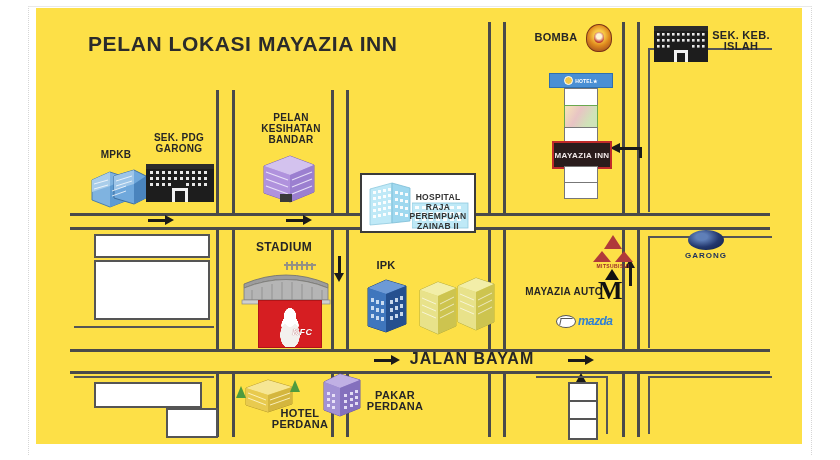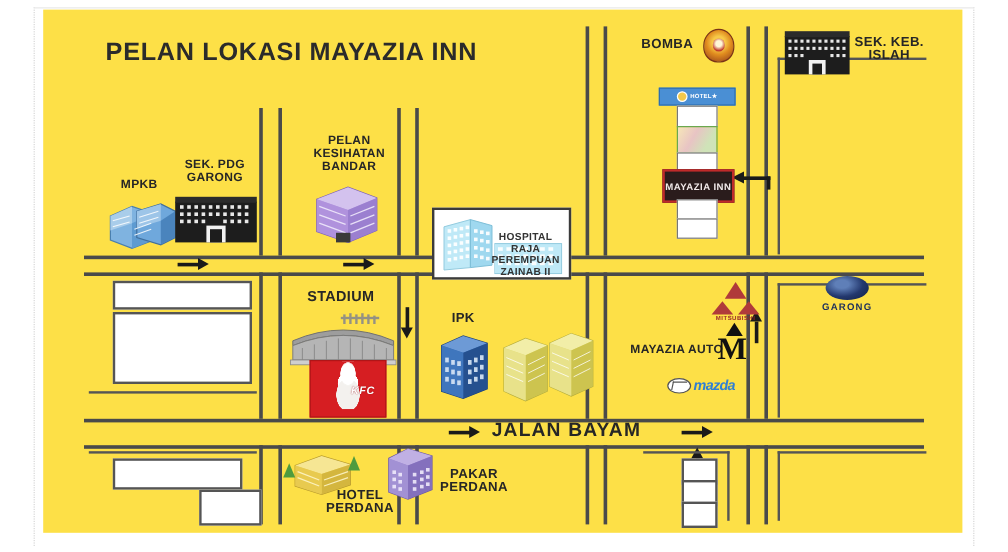--- a/index.html
+++ b/index.html
@@ -56,21 +56,21 @@
   .elbow{position:absolute;}
   .elbow .h{position:absolute;left:6px;top:0;width:22px;height:3px;background:#1a1a1a;}
   .elbow .v{position:absolute;left:25px;top:0;width:3px;height:11px;background:#1a1a1a;}
   .elbow .hd{position:absolute;left:-4px;top:-4px;width:0;height:0;border-top:5.5px solid transparent;border-bottom:5.5px solid transparent;border-right:10px solid #1a1a1a;}
 
   
   .bldg{position:absolute;}
   .bsvg{display:block;}
   .kfc{
     position:absolute;background:#d61e22;border:1px solid #b01518;
-    display:flex;align-items:flex-start;justify-content:center;
+    display:flex;align-items:flex-end;justify-content:center;
   }
   .kfc .face{
     width:66%;height:86%;
     background:
       radial-gradient(ellipse at 50% 26%, #fff 0 22%, rgba(255,255,255,0) 23%),
       radial-gradient(ellipse at 50% 70%, #f3f1ee 0 34%, rgba(255,255,255,0) 35%),
       radial-gradient(ellipse at 50% 46%, #ffffff 0 30%, rgba(255,255,255,0) 31%);
     position:relative;
   }
   .kfc .kfctxt{

